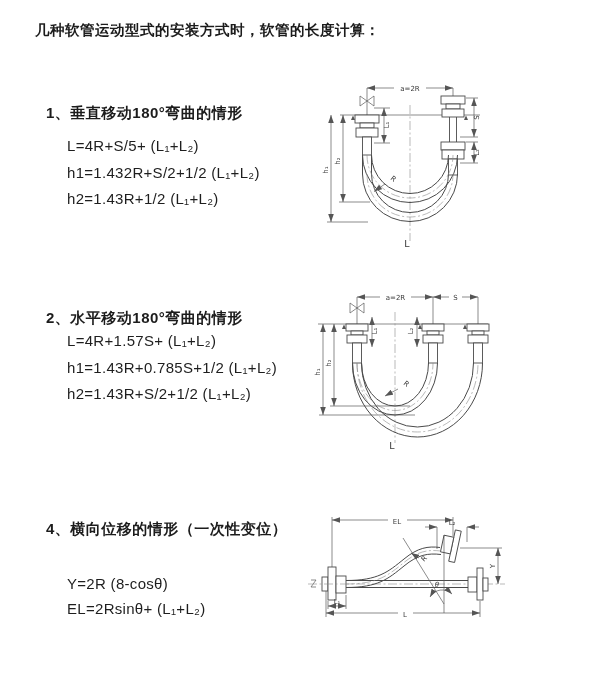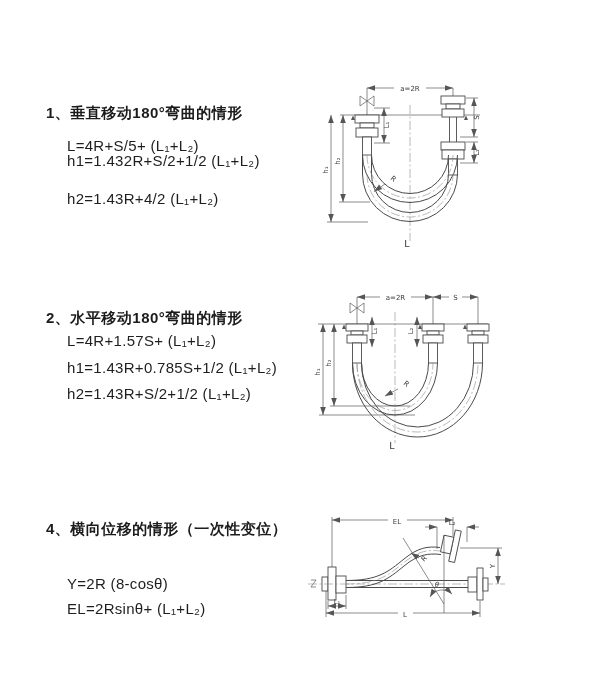--- a/index.html
+++ b/index.html
@@ -17,25 +17,26 @@
   .cl{stroke:#8a8a8a;stroke-width:.6;fill:none;stroke-dasharray:9 2.5 2 2.5;}
   .wb{fill:#fff;stroke:none;}
   .lgl{font-size:9.5px;}
   .arr{fill:#555;}
 </style>
 </head>
 <body>
 
 <div class="page">
 
+  <div class="doc-title">几种软管运动型式的安装方式时，软管的长度计算：</div>
 
   <div class="sec-heading" style="left:46px;top:104px">1、垂直移动180°弯曲的情形</div>
   <div class="formula" style="left:67px;top:137px">L=4R+S/5+ (L₁+L₂)</div>
-  <div class="formula" style="left:67px;top:152px">h1=1.432R+S/2+1/2 (L₁+L₂)</div>
-  <div class="formula" style="left:67px;top:190px">h2=1.43R+4/2 (L₁+L₂)</div>
+  <div class="formula" style="left:67px;top:164px">h1=1.432R+S/2+1/2 (L₁+L₂)</div>
+  <div class="formula" style="left:67px;top:190px">h2=1.43R+1/2 (L₁+L₂)</div>
 
   <div class="sec-heading" style="left:46px;top:309px">2、水平移动180°弯曲的情形</div>
   <div class="formula" style="left:67px;top:332px">L=4R+1.57S+ (L₁+L₂)</div>
   <div class="formula" style="left:67px;top:359px">h1=1.43R+0.785S+1/2 (L₁+L₂)</div>
   <div class="formula" style="left:67px;top:385px">h2=1.43R+S/2+1/2 (L₁+L₂)</div>
 
   <div class="sec-heading" style="left:46px;top:520px">4、横向位移的情形（一次性变位）</div>
   <div class="formula" style="left:67px;top:575px">Y=2R (8-cosθ)</div>
   <div class="formula" style="left:67px;top:600px">EL=2Rsinθ+ (L₁+L₂)</div>
 

